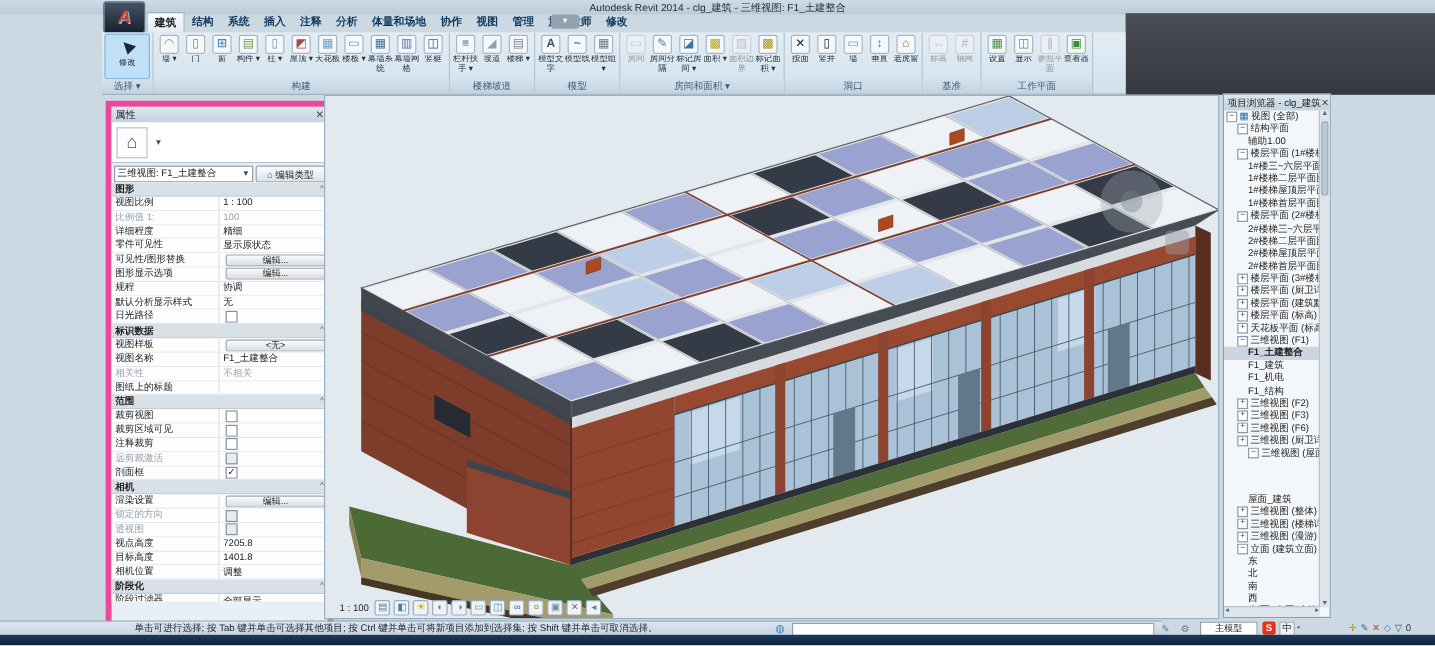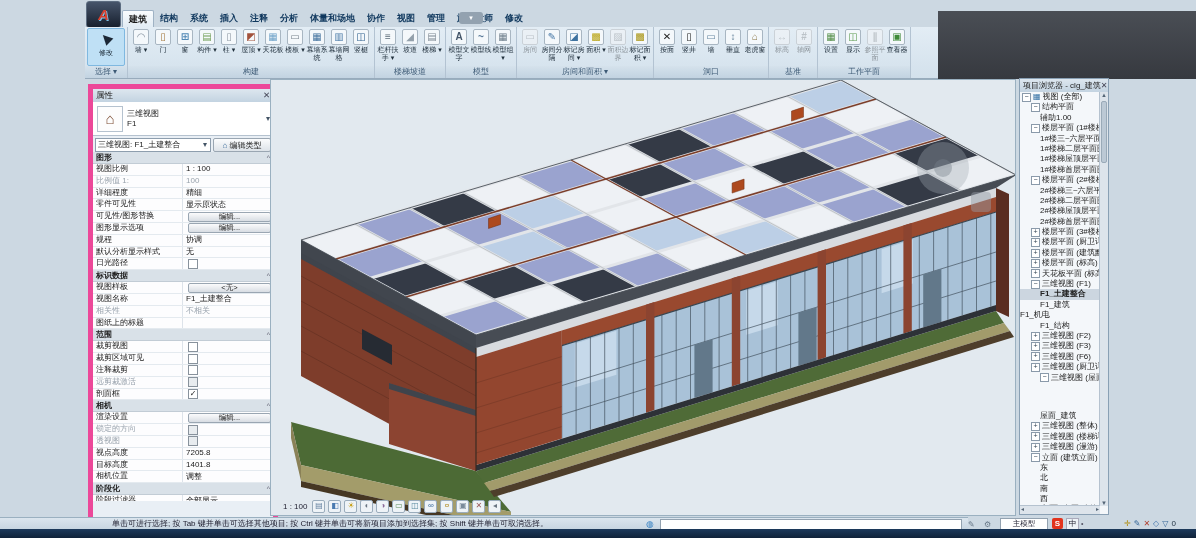--- a/index.html
+++ b/index.html
@@ -121,20 +121,23 @@
   .imedots{position:absolute;left:1081px;top:0;color:#556;font-size:7px;}
   .sicons{position:absolute;left:1124px;top:1px;display:flex;gap:3px;align-items:center;}
   .sico{font-size:8px;line-height:9px;}
   .taskstrip{position:absolute;left:0;top:529px;width:1196px;height:9px;
              background:linear-gradient(#1d3a5c,#0f2239);}
 </style>
 </head>
 <body>
 
 <div id="root">
+  <div class="titlebar">
+    <span>Autodesk Revit 2014 -   clg_建筑 - 三维视图: F1_土建整合</span>
+  </div>
   <div class="darkcorner"></div>
   <div class="logo">
     <span class="logoA">A</span>
   </div>
   <div class="tabs" id="tabs">
       <div class="tab active">建筑</div>
       <div class="tab">结构</div>
       <div class="tab">系统</div>
       <div class="tab">插入</div>
       <div class="tab">注释</div>
@@ -330,24 +333,20 @@
       </div>
     </div>
 
   <div class="props">
     <div class="phead">
       <span>属性</span>
       <span class="xbtn">✕</span>
     </div>
     <div class="selbox">
       <span class="selicon">⌂</span>
-      <span class="seltext">
-        <span>三维视图</span><br>
-        <span>F1</span>
-      </span>
       <span class="caret">▾</span>
     </div>
     <div class="pselrow">
       <div class="psel">
         <span>三维视图: F1_土建整合</span>
         <span class="caret">▾</span>
       </div>
       <div class="petype">
         <span class="eticon">⌂</span>
         <span>编辑类型</span>
@@ -784,21 +783,21 @@
         <div class="trow" style="padding-left: 11px;">
           <span class="exp">−</span>
           <span class="tl">三维视图 (F1)</span>
         </div>
         <div class="trow sel" style="padding-left: 20px;">
           <span class="tl">F1_土建整合</span>
         </div>
         <div class="trow" style="padding-left: 20px;">
           <span class="tl">F1_建筑</span>
         </div>
-        <div class="trow" style="">
+        <div class="trow" style="padding-left: 20px;">
           <span class="tl">F1_机电</span>
         </div>
         <div class="trow" style="padding-left: 20px;">
           <span class="tl">F1_结构</span>
         </div>
         <div class="trow" style="padding-left: 11px;">
           <span class="exp">+</span>
           <span class="tl">三维视图 (F2)</span>
         </div>
         <div class="trow" style="padding-left: 11px;">

